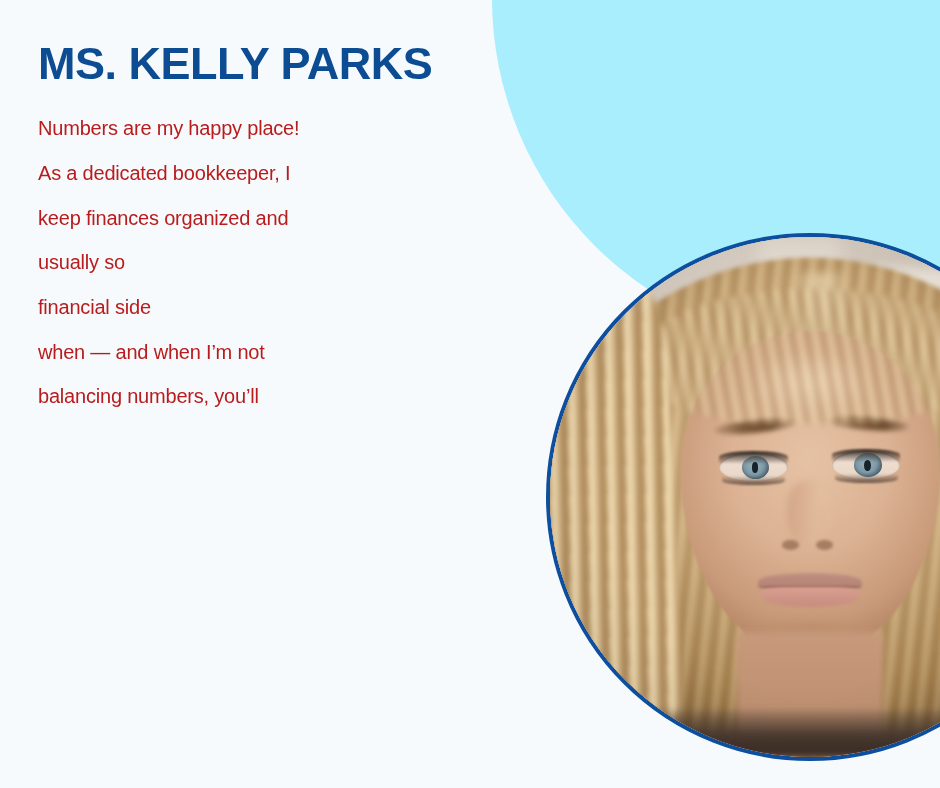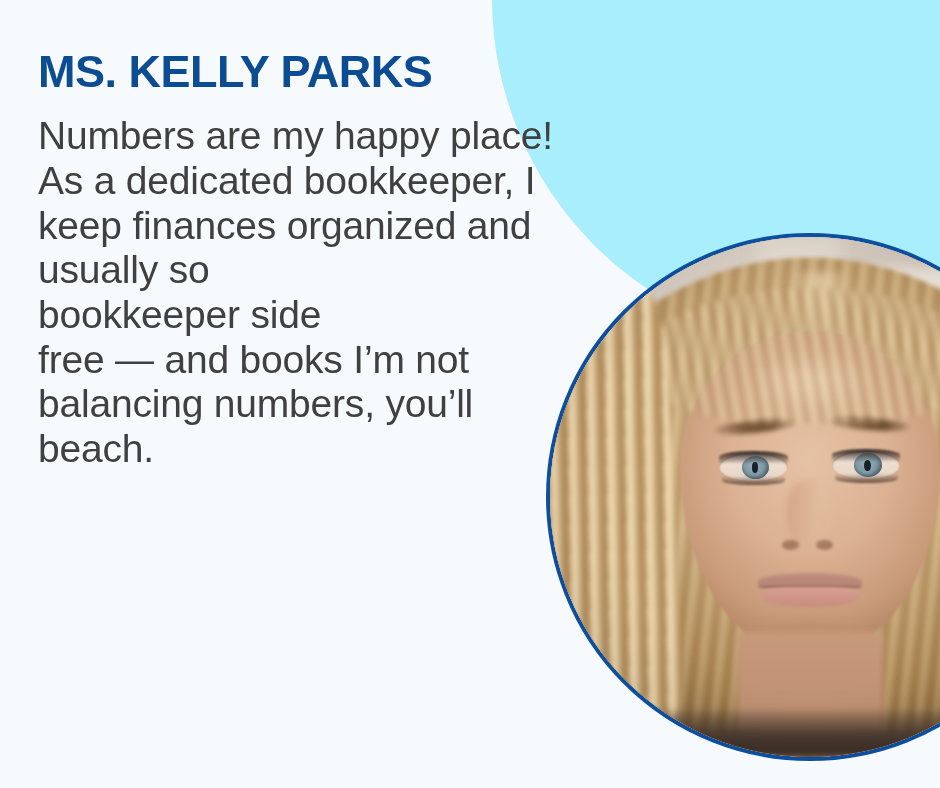--- a/index.html
+++ b/index.html
@@ -41,28 +41,28 @@
     width: 520px;
     z-index: 3;
   }
 
   #headline {
     font-size: 45px;
     font-weight: 700;
     letter-spacing: -0.5px;
     color: #0c4c92;
     line-height: 1.16;
-    margin: 16px 0 16px 0;
+    margin: 8px 0 16px 0;
     white-space: nowrap;
   }
 
   #bio {
-    font-size: 39px;
+    font-size: 20px;
     line-height: 44.7px;
-    color: #404040;
+    color: #b91c1c;
     letter-spacing: -0.2px;
   }
   #bio .bio-line {
     display: block;
     white-space: nowrap;
   }
 
   
   #portrait-wrap {
     position: absolute;
@@ -326,24 +326,23 @@
 
   <div id="cyan-circle"></div>
 
   <div id="text-col">
     <h1 id="headline">MS. KELLY PARKS</h1>
     <div id="bio">
       <span class="bio-line">Numbers are my happy place!</span>
       <span class="bio-line">As a dedicated bookkeeper, I</span>
       <span class="bio-line">keep finances organized and</span>
       <span class="bio-line">usually so</span>
-      <span class="bio-line">bookkeeper side</span>
-      <span class="bio-line">free — and books I’m not</span>
+      <span class="bio-line">financial side</span>
+      <span class="bio-line">when — and when I’m not</span>
       <span class="bio-line">balancing numbers, you’ll</span>
-      <span class="bio-line">beach.</span>
     </div>
   </div>
 
   <div id="portrait-wrap">
     <div id="portrait-photo">
       <div class="bg-room"></div>
       <div class="bg-doorframe"></div>
       <div class="bg-window"></div>
 
       <div class="hair-back"></div>

